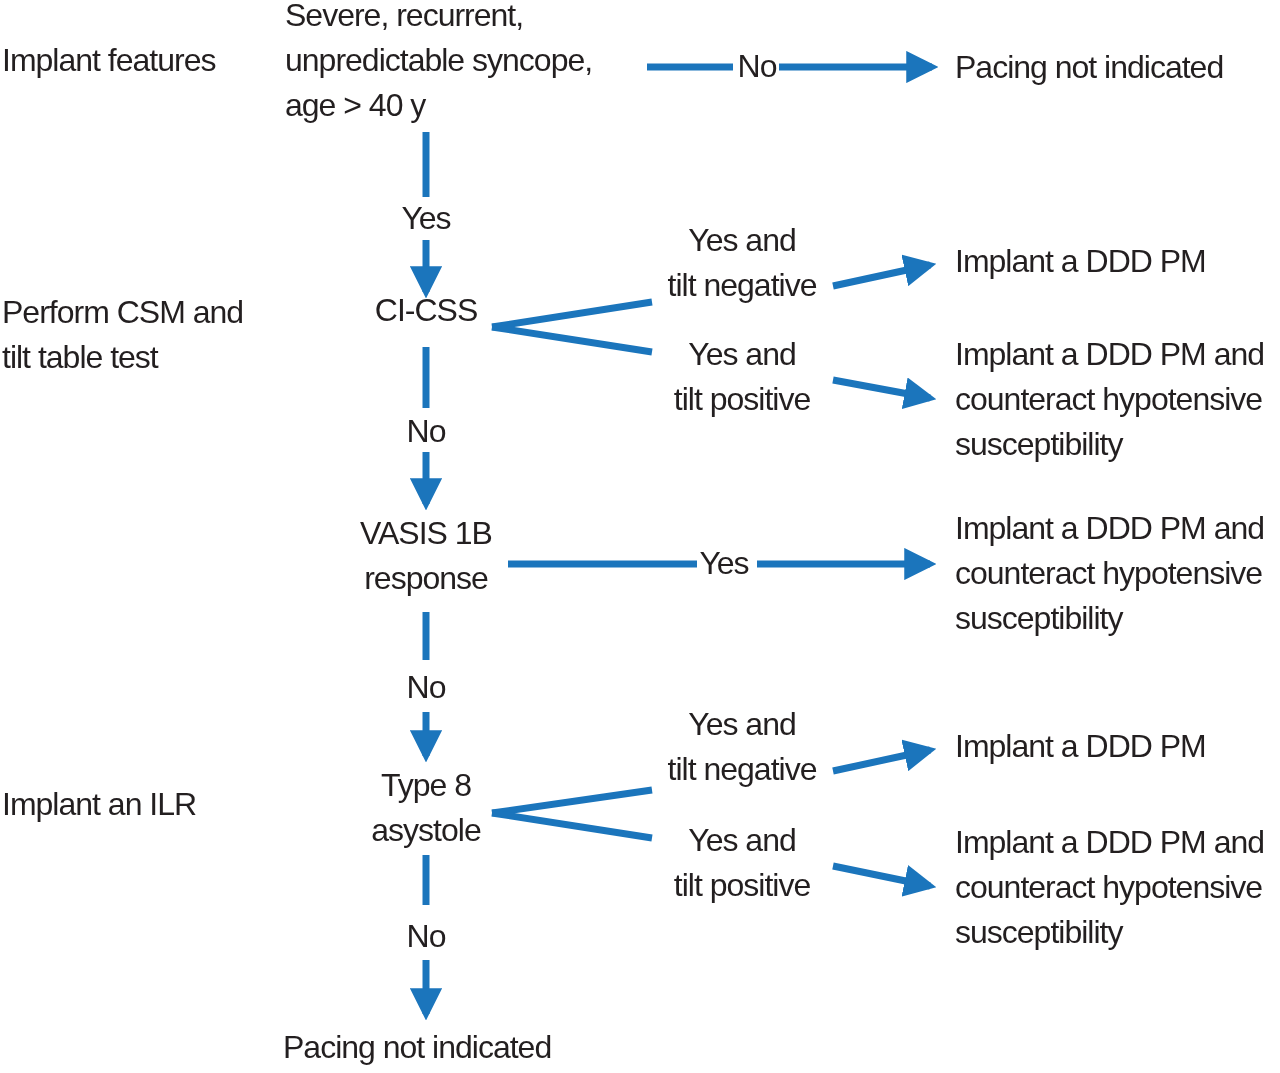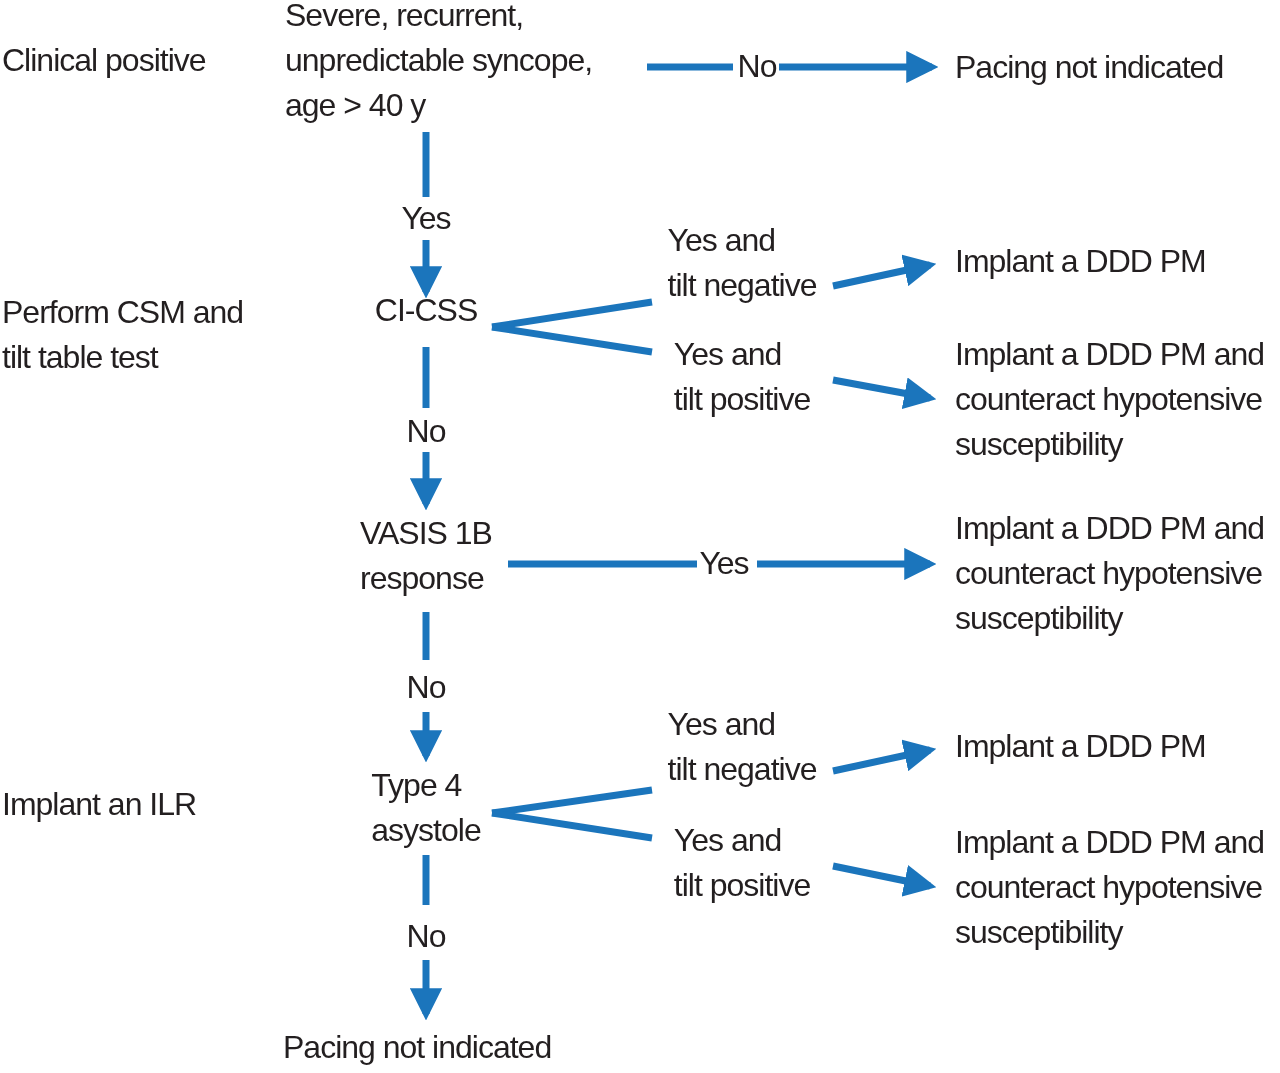--- a/index.html
+++ b/index.html
@@ -17,21 +17,21 @@
   }
   .wires{position:absolute;left:0;top:0;z-index:1;}
   .wires line{stroke:var(--accent);stroke-width:7;fill:none;}
   .wires .ah-fill{fill:var(--accent);}
   .t{
     position:absolute;z-index:2;
     font-size:32px;line-height:45px;letter-spacing:-1px;
     color:var(--ink);
     white-space:pre-line;width:max-content;
   }
-  .ctr{transform:translateX(-50%);text-align:left;}
+  .ctr{transform:translateX(-50%);text-align:center;}
 </style>
 </head>
 <body>
 
 <div class="canvas">
 
   <svg class="wires" width="1280" height="1073" viewBox="0 0 1280 1073">
     <defs>
       <marker id="ah" viewBox="0 0 10 10" refX="8" refY="5" markerWidth="4.6" markerHeight="4.6" orient="auto">
         <path class="ah-fill" d="M0,0 L10,5 L0,10 Z"></path>
@@ -60,32 +60,32 @@
 
     <line x1="492" y1="813" x2="652" y2="790"></line>
     <line x1="492" y1="813" x2="652" y2="838"></line>
     <line x1="833" y1="771" x2="930" y2="750" marker-end="url(#ah)"></line>
     <line x1="833" y1="866" x2="930" y2="886" marker-end="url(#ah)"></line>
 
     <line x1="426" y1="855" x2="426" y2="905"></line>
     <line x1="426" y1="960" x2="426" y2="1014" marker-end="url(#ah)"></line>
   </svg>
 
-  <div class="t" style="left:2px;top:38px">Clinical positive</div>
+  <div class="t" style="left:2px;top:38px">Implant features</div>
   <div class="t" style="left:2px;top:782px">Implant an ILR</div>
   <div class="t" style="left:2px;top:290px">Perform CSM and
 tilt table test</div>
 
   <div class="t" style="left:285px;top:-7px">Severe, recurrent,
 unpredictable syncope,
 age &gt; 40 y</div>
   <div class="t ctr" style="left:426px;top:288px">CI-CSS</div>
   <div class="t ctr" style="left:426px;top:511px">VASIS 1B
 response</div>
-  <div class="t ctr" style="left:426px;top:763px">Type 4
+  <div class="t ctr" style="left:426px;top:763px">Type 8
 asystole</div>
 
   <div class="t ctr" style="left:757px;top:44px">No</div>
   <div class="t ctr" style="left:426px;top:196px">Yes</div>
   <div class="t ctr" style="left:742px;top:218px">Yes and
 tilt negative</div>
   <div class="t ctr" style="left:742px;top:332px">Yes and
 tilt positive</div>
   <div class="t ctr" style="left:426px;top:409px">No</div>
   <div class="t ctr" style="left:724px;top:541px">Yes</div>

